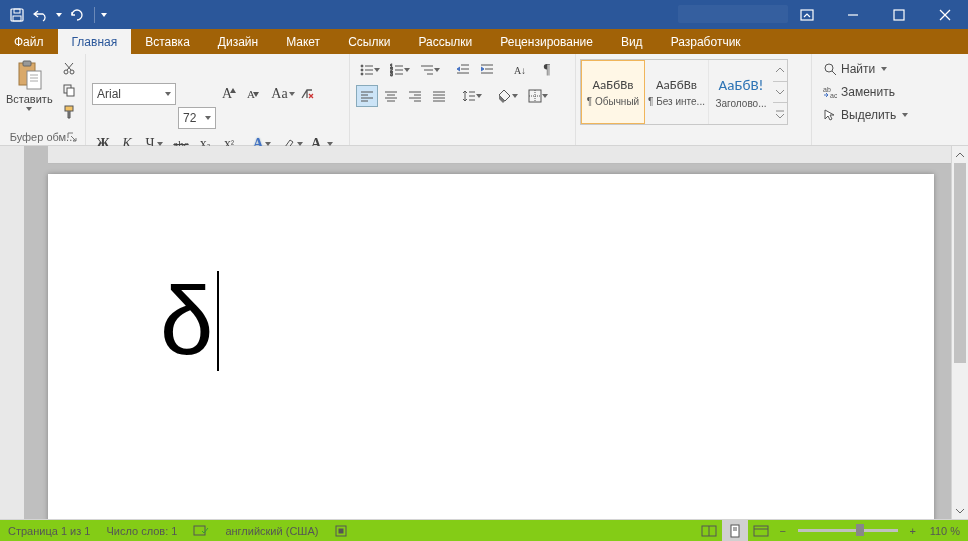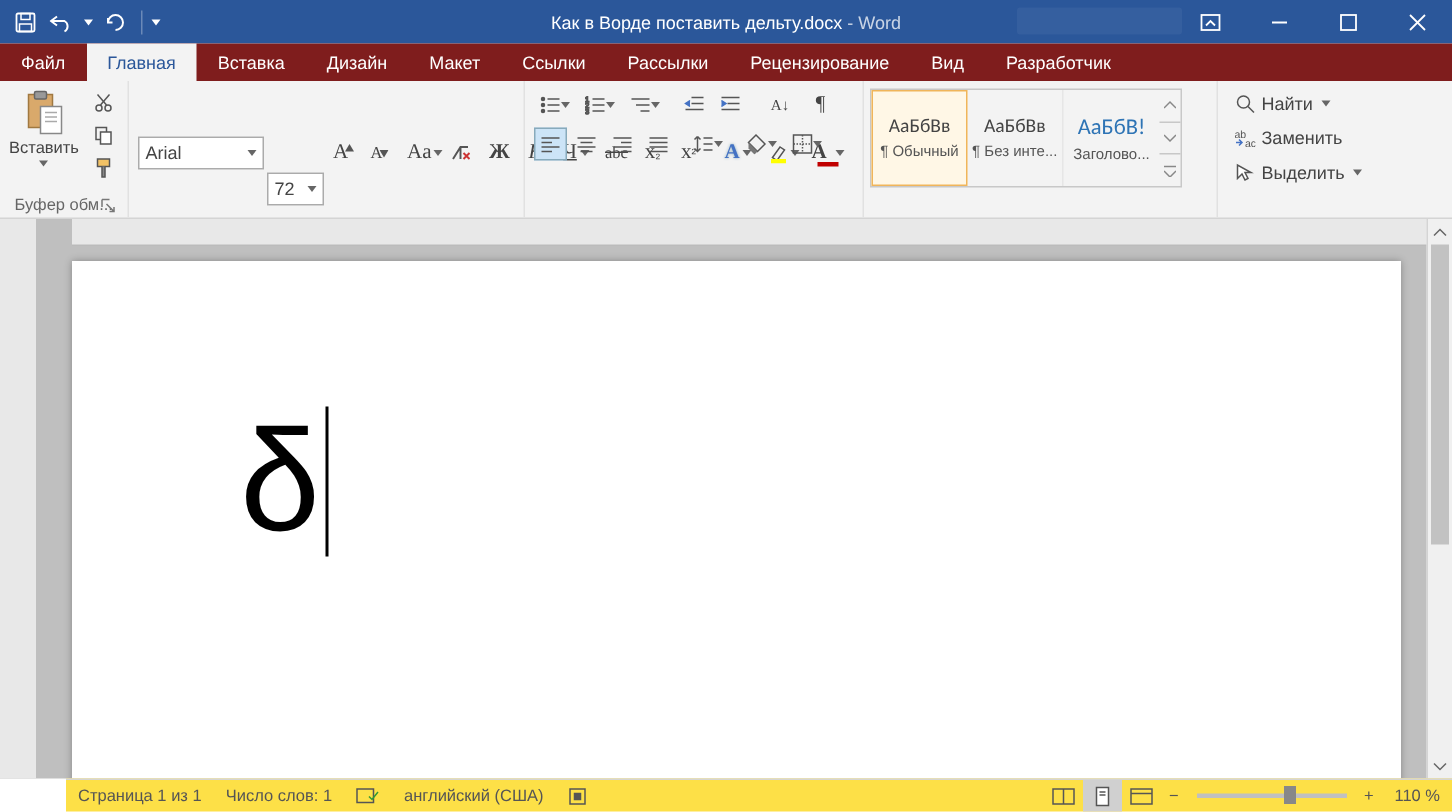--- a/index.html
+++ b/index.html
@@ -12,21 +12,21 @@
 .qat-btn svg { stroke: #fff; fill: none; }
 .qat-sep { width: 1px; height: 16px; background: rgba(255,255,255,0.3); margin: 0 4px; }
 .title-text { position: absolute; left: 50%; transform: translateX(-50%); font-size: 12px; color: #fff; }
 .title-text .dim { color: rgba(255,255,255,0.75); }
 .win-controls { margin-left: auto; display: flex; height: 100%; }
 .win-btn { width: 46px; display: flex; align-items: center; justify-content: center; cursor: pointer; }
 .win-btn svg { stroke: #fff; fill: none; }
 .blur-acc { position: absolute; right: 180px; top: 5px; width: 110px; height: 18px; background: rgba(255,255,255,0.05); border-radius: 2px; }
 
 
-.tabsbar { height: 25px; background: #7f1d1d; display: flex; align-items: stretch; color: #fff; font-size: 12px; position: relative; }
+.tabsbar { height: 25px; background: #a16207; display: flex; align-items: stretch; color: #fff; font-size: 12px; position: relative; }
 .tab { padding: 0 14px; display: flex; align-items: center; cursor: pointer; }
 .tab.active { background: #f3f3f3; color: #2b579a; }
 .tabs-right { margin-left: auto; display: flex; align-items: center; padding-right: 8px; }
 .help { display: flex; align-items: center; gap: 4px; padding: 0 10px; cursor: pointer; }
 .share { width: 40px; display: flex; align-items: center; justify-content: center; cursor: pointer; }
 
 
 .ribbon { height: 92px; background: #f3f3f3; border-bottom: 1px solid #d4d4d4; display: flex; }
 .group { border-right: 1px solid #e1e1e1; display: flex; flex-direction: column; padding: 3px 4px 0 4px; position: relative; }
 .group-body { flex: 1; display: flex; }
@@ -34,21 +34,21 @@
 .dlg-launcher { position: absolute; right: 2px; bottom: 1px; width: 12px; height: 12px; cursor: pointer; }
 .dlg-launcher svg { stroke: #777; fill: none; }
 
 
 .clip-main { display: flex; flex-direction: column; align-items: center; padding: 2px 6px 0 2px; cursor: pointer; }
 .clip-icon { width: 32px; height: 32px; margin-bottom: 2px; }
 .clip-side { display: flex; flex-direction: column; gap: 4px; padding-top: 2px; }
 .mini-btn { width: 20px; height: 18px; display: flex; align-items: center; justify-content: center; cursor: pointer; }
 
 
-.font-rows { display: flex; flex-direction: row; gap: 4px; padding: 2px 2px 0 2px; }
+.font-rows { display: flex; flex-direction: column; gap: 4px; padding: 2px 2px 0 2px; }
 .row { display: flex; align-items: center; gap: 2px; }
 .combo { height: 22px; border: 1px solid #ababab; background: #fff; display: flex; align-items: center; padding: 0 4px; font-size: 12px; cursor: pointer; }
 .combo.font-name { width: 84px; }
 .combo.font-size { width: 38px; margin-top: 48px; }
 .combo .dd { margin-left: auto; }
 .ico-btn { width: 22px; height: 22px; display: flex; align-items: center; justify-content: center; cursor: pointer; }
 .ico-btn.w { width: 28px; }
 .ico-btn span.ch { font-family: "Times New Roman", serif; font-size: 14px; color: #444; }
 .ico-btn span.sub { font-size: 9px; vertical-align: sub; }
 
@@ -76,21 +76,21 @@
 .doc-canvas { flex: 1; position: relative; overflow: hidden; }
 .page { position: absolute; left: 24px; top: 28px; width: 886px; height: 1100px; background: #fff; box-shadow: 0 0 5px rgba(0,0,0,0.3); }
 .ruler-h { position: absolute; left: 24px; top: 0; right: 0; height: 18px; background: #e8e8e8; border-bottom: 1px solid #bbb; }
 .content { position: absolute; left: 112px; top: 92px; font-family: Arial; font-size: 96px; color: #000; display: flex; align-items: center; }
 .cursor { width: 2px; height: 100px; background: #000; margin-left: 4px; }
 .scroll-v { position: absolute; right: 0; top: 0; bottom: 0; width: 17px; background: #f0f0f0; border-left: 1px solid #d4d4d4; }
 .scroll-v .arrow { height: 17px; display: flex; align-items: center; justify-content: center; cursor: pointer; }
 .scroll-v .thumb { position: absolute; top: 17px; left: 2px; right: 2px; height: 200px; background: #c2c2c2; }
 
 
-.statusbar { position: absolute; bottom: 0; left: 0; right: 0; height: 22px; background: #fde047; border-top: 1px solid #d4d4d4; display: flex; align-items: center; font-size: 11px; color: #555; margin-left: 44px; }
+.statusbar { position: absolute; bottom: 0; left: 0; right: 0; height: 22px; background: #84cc16; border-top: 1px solid #d4d4d4; display: flex; align-items: center; font-size: 11px; color: #555; }
 .status-item { padding: 0 8px; height: 100%; display: flex; align-items: center; gap: 4px; cursor: pointer; }
 .status-right { margin-left: auto; display: flex; align-items: center; height: 100%; }
 .view-btn { width: 26px; height: 100%; display: flex; align-items: center; justify-content: center; cursor: pointer; }
 .zoom-slider { width: 100px; height: 3px; background: #c0c0c0; position: relative; margin: 0 6px; }
 .zoom-thumb { position: absolute; width: 8px; height: 12px; background: #888; top: -5px; left: 58%; }
 .zoom-btn { width: 18px; display: flex; align-items: center; justify-content: center; cursor: pointer; }
 .zoom-pct { padding: 0 8px; cursor: pointer; }
 
 svg { display: block; }
 .dd-tri { width: 0; height: 0; border-left: 3px solid transparent; border-right: 3px solid transparent; border-top: 4px solid #666; }
@@ -118,23 +118,20 @@
     <div class="qat-btn">
       <svg width="14" height="14" viewBox="0 0 14 14">
           <path d="M2 7 A5 5 0 1 1 7 12" stroke-width="1.3"></path>
           <path d="M2 4 L2 7 L5 7" stroke-width="1.3"></path>
         </svg>
     </div>
     <div class="qat-sep"></div>
     <div class="qat-btn" style="width:10px">
         <div class="dd-tri" style="border-top-color:#fff"></div>
       </div>
-  </div>
-  <div class="title-text">
-    <span>Как в Ворде поставить дельту.docx</span> <span class="dim">- </span><span class="dim">Word</span>
   </div>
   <div class="blur-acc"></div>
   <div class="win-controls">
     <div class="win-btn">
         <svg width="14" height="12" viewBox="0 0 14 12">
           <rect x="1" y="1" width="12" height="10" stroke-width="1.2"></rect>
           <path d="M4 8 L7 5 L10 8" stroke-width="1.2"></path>
         </svg>
       </div>
     <div class="win-btn">

